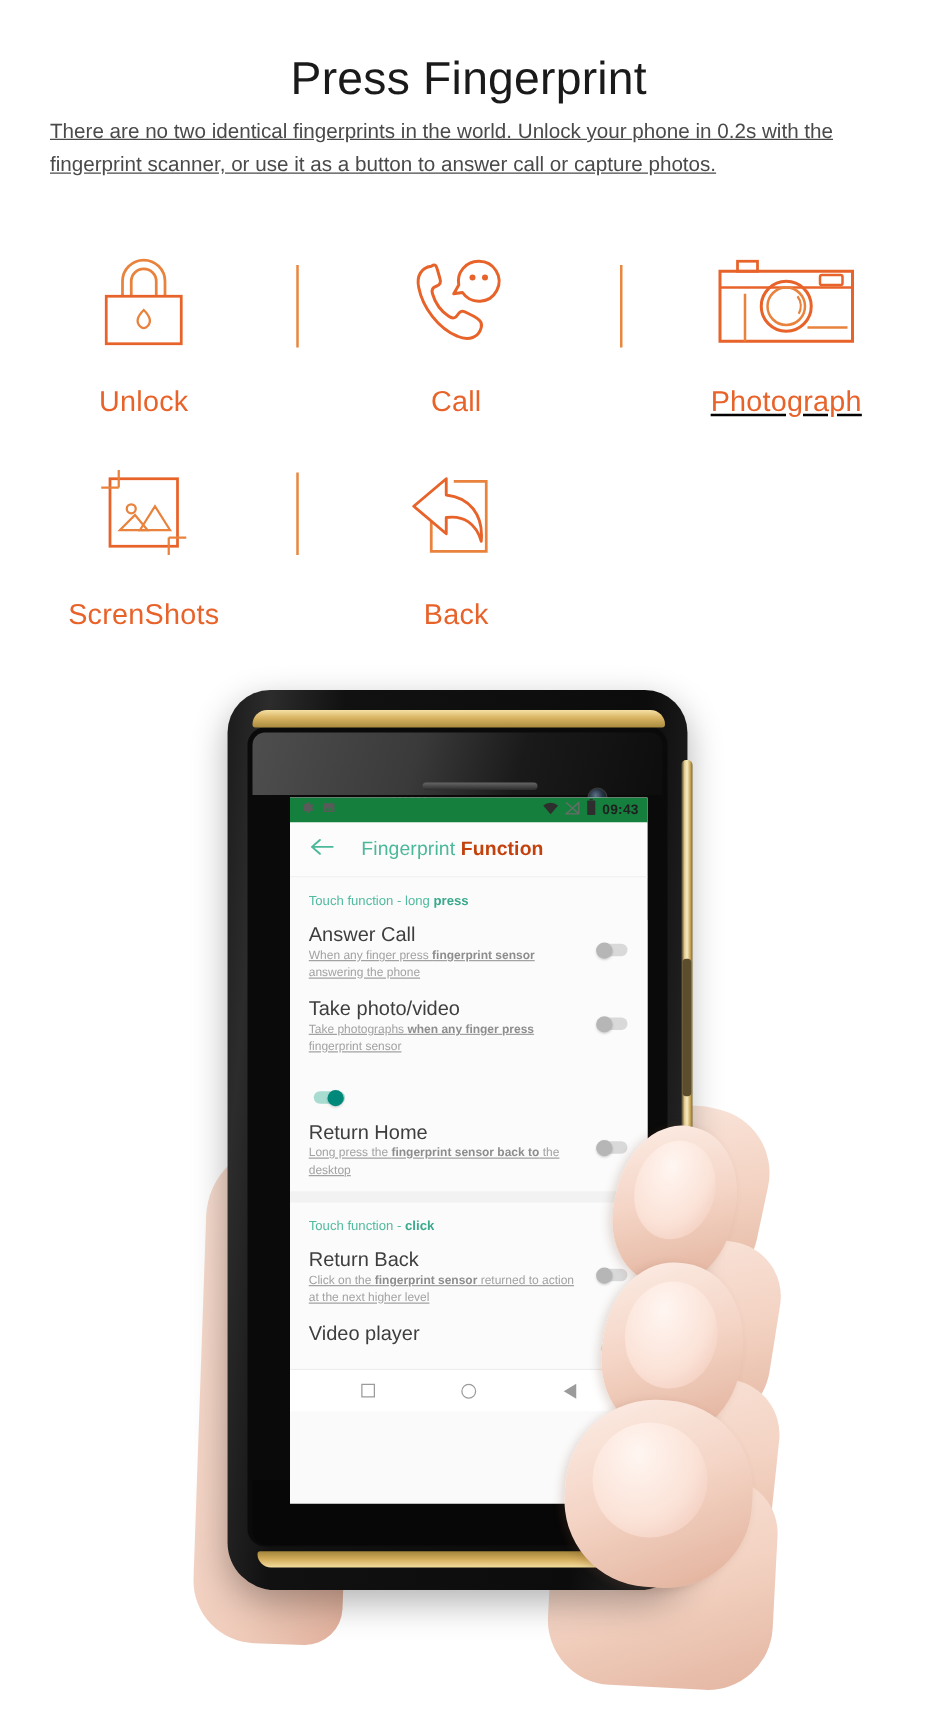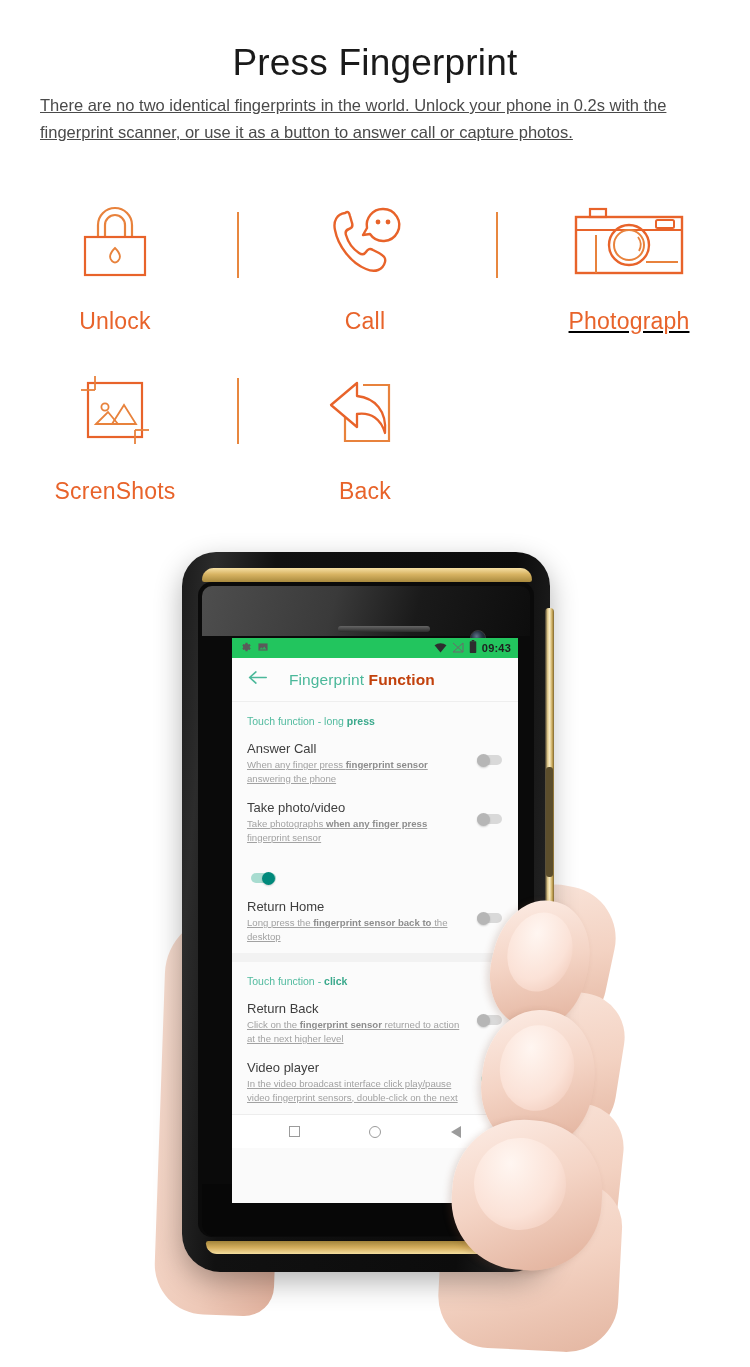--- a/index.html
+++ b/index.html
@@ -206,21 +206,21 @@
     position: absolute;
     left: 50px; top: 86px;
     width: 286px; height: 565px;
     background: #fafafa;
     overflow: hidden;
   }
 
   
   .statusbar {
     height: 20px;
-    background: #22c55e;
+    background: #15803d;
     display: flex;
     align-items: center;
     padding: 0 7px;
     gap: 5px;
   }
   .sb-left { display: flex; align-items: center; gap: 6px; }
   .sb-right { margin-left: auto; display: flex; align-items: center; gap: 5px; }
   .sb-time { font-size: 11px; color: #1f1f1f; font-weight: 700; letter-spacing: .2px; }
 
   
@@ -250,21 +250,21 @@
   .section-head .lite { font-weight: 400; color: #52bb9f; }
   .list-group { background: #fbfbfb; }
   .row {
     display: flex;
     align-items: flex-start;
     padding: 5px 12px 10px 15px;
     gap: 8px;
   }
   .row-text { flex: 1; }
   .row-title {
-    font-size: 13px;
+    font-size: 16px;
     color: #3e3e3e;
     line-height: 15px;
     margin-bottom: 2px;
   }
   .row-desc {
     font-size: 9.6px;
     color: #a2a2a2;
     line-height: 13.5px;
     text-decoration: underline;
   }
@@ -557,21 +557,20 @@
               </div>
               <div class="toggle">
                   <span class="track"></span>
                   <span class="knob"></span>
                 </div>
             </div>
 
             <div class="row">
               <div class="row-text">
                 <div class="row-title">Video player</div>
-                <div class="row-desc">In the video broadcast interface click play/pause video fingerprint sensors, double-click on the next</div>
               </div>
               <div class="toggle on">
                   <span class="track"></span>
                   <span class="knob"></span>
                 </div>
             </div>
           </div>
         </div>
 
         <div class="navbar">

